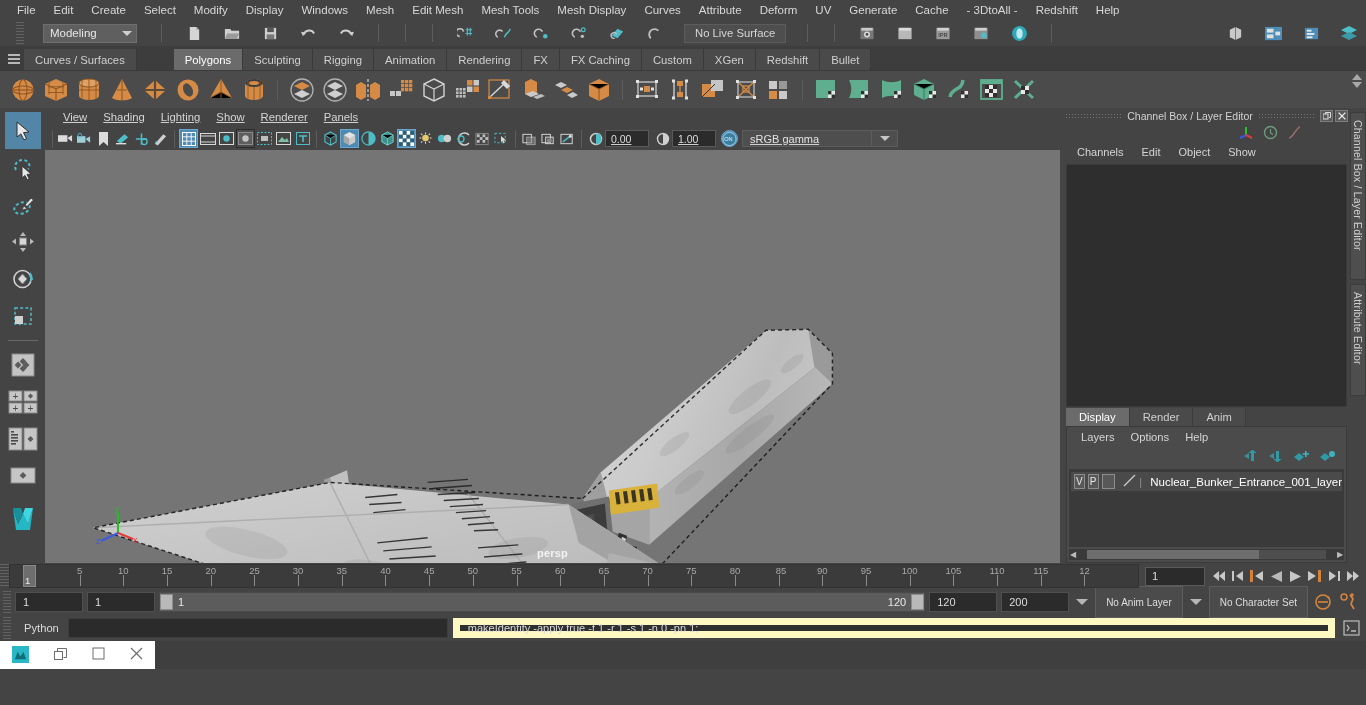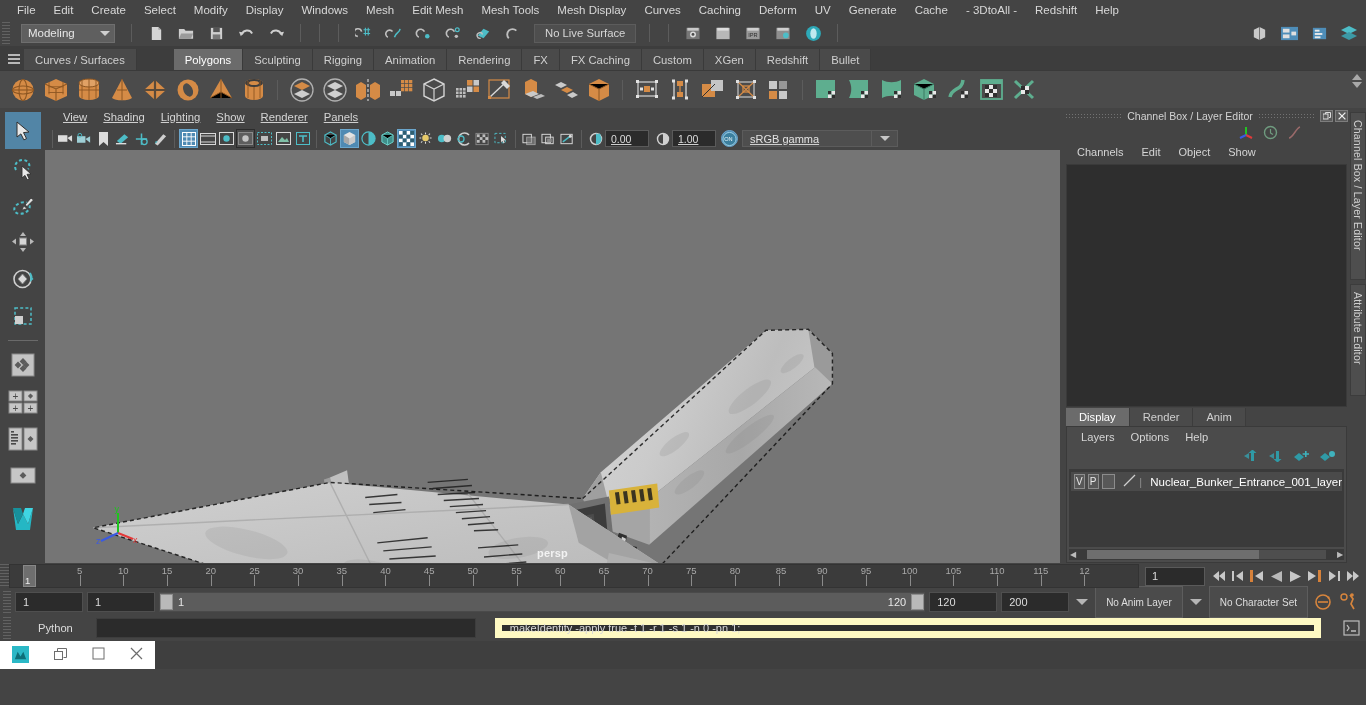--- a/index.html
+++ b/index.html
@@ -10,21 +10,21 @@
     font-size:11px; color:#cfcfcf;
     -webkit-font-smoothing:antialiased;
   }
   .app { position:relative; width:1366px; height:705px; background:#444; }
 
   
   .menubar { height:20px; background:#444444; display:flex; align-items:center; padding-left:8px; }
   .menubar .mi { padding:0 9px; font-size:11.5px; color:#d8d8d8; line-height:20px; cursor:default; white-space:nowrap; }
 
   
-  .statusline { height:26px; background:#444444; display:flex; align-items:center; padding-left:2px; gap:8px; }
+  .statusline { height:26px; background:#444444; display:flex; align-items:center; padding-left:16px; gap:16px; }
   .grip { width:8px; height:22px; background:
         repeating-linear-gradient(to bottom, #6c6c6c 0 1px, transparent 1px 3px);
         background-size:2px 3px; background-repeat:repeat; opacity:.75; margin-right:3px;}
   .menuset {
     width:94px; height:19px; background:#5f5f5f; border:1px solid #6e6e6e;
     display:flex; align-items:center; padding-left:6px; font-size:11.5px; color:#e6e6e6;
     position:relative; margin-right:3px;
   }
   .menuset .arr { position:absolute; right:4px; top:6px; width:0;height:0;
      border-left:5px solid transparent;border-right:5px solid transparent;border-top:5px solid #cfcfcf;}
@@ -152,21 +152,21 @@
   .rangebar{flex:1;height:20px;background:#5c5c5c;border:1px solid #4a4a4a;position:relative;
       display:flex;align-items:center;}
   .rhandle{width:13px;height:16px;background:#b9b9b9;border:1px solid #8d8d8d;}
   .rlabel{font-size:11px;color:#e8e8e8;}
   .ddarrow{width:0;height:0;border-left:6px solid transparent;border-right:6px solid transparent;
       border-top:6px solid #b5b5b5;margin:0 3px;}
   .rsel{height:32px;background:#4b4b4b;border:1px solid #5d5d5d;color:#dedede;font-size:10px;
       display:flex;align-items:center;padding:0 10px;}
 
   
-  .cmdrow{height:26px;background:#444;display:flex;align-items:center;padding-left:3px;gap:19px;}
+  .cmdrow{height:26px;background:#444;display:flex;align-items:center;padding-left:3px;gap:5px;}
   .cmdlabel{font-size:11.2px;color:#dcdcdc;padding:0 4px 0 8px;}
   .cmdinput{width:380px;height:20px;background:#2b2b2b;border:1px solid #3d3d3d;}
   .cmdout{flex:1;height:20px;background:#2f2f2f;border:7px solid #fef9c3;color:#d8d8d8;
      font-size:11px;display:flex;align-items:center;padding-left:8px;}
   .cmdico{width:22px;height:20px;display:flex;align-items:center;justify-content:center;}
 
   
   .taskbar{height:28px;background:#3f3f3f;display:flex;}
   .tbwin{width:155px;background:#ffffff;display:flex;align-items:center;justify-content:space-around;}
   .tbrest{flex:1;background:#3f3f3f;}
@@ -184,21 +184,21 @@
       <div class="mi">Create</div>
       <div class="mi">Select</div>
       <div class="mi">Modify</div>
       <div class="mi">Display</div>
       <div class="mi">Windows</div>
       <div class="mi">Mesh</div>
       <div class="mi">Edit Mesh</div>
       <div class="mi">Mesh Tools</div>
       <div class="mi">Mesh Display</div>
       <div class="mi">Curves</div>
-      <div class="mi">Caching</div>
+      <div class="mi">Attribute</div>
       <div class="mi">Deform</div>
       <div class="mi">UV</div>
       <div class="mi">Generate</div>
       <div class="mi">Cache</div>
       <div class="mi">- 3DtoAll -</div>
       <div class="mi">Redshift</div>
       <div class="mi">Help</div>
     </div>
 
   <div class="statusline">

